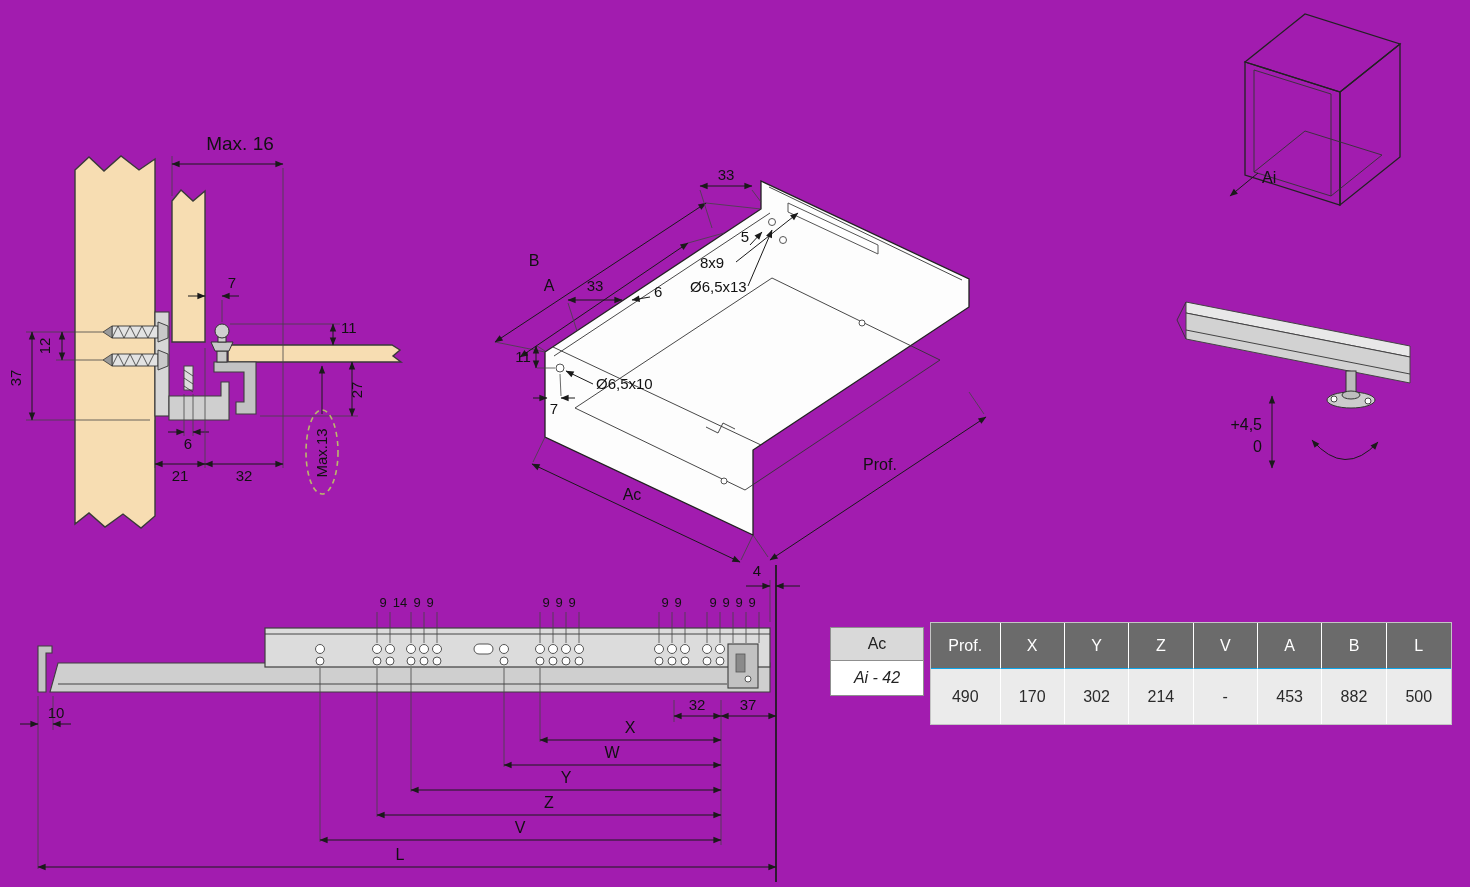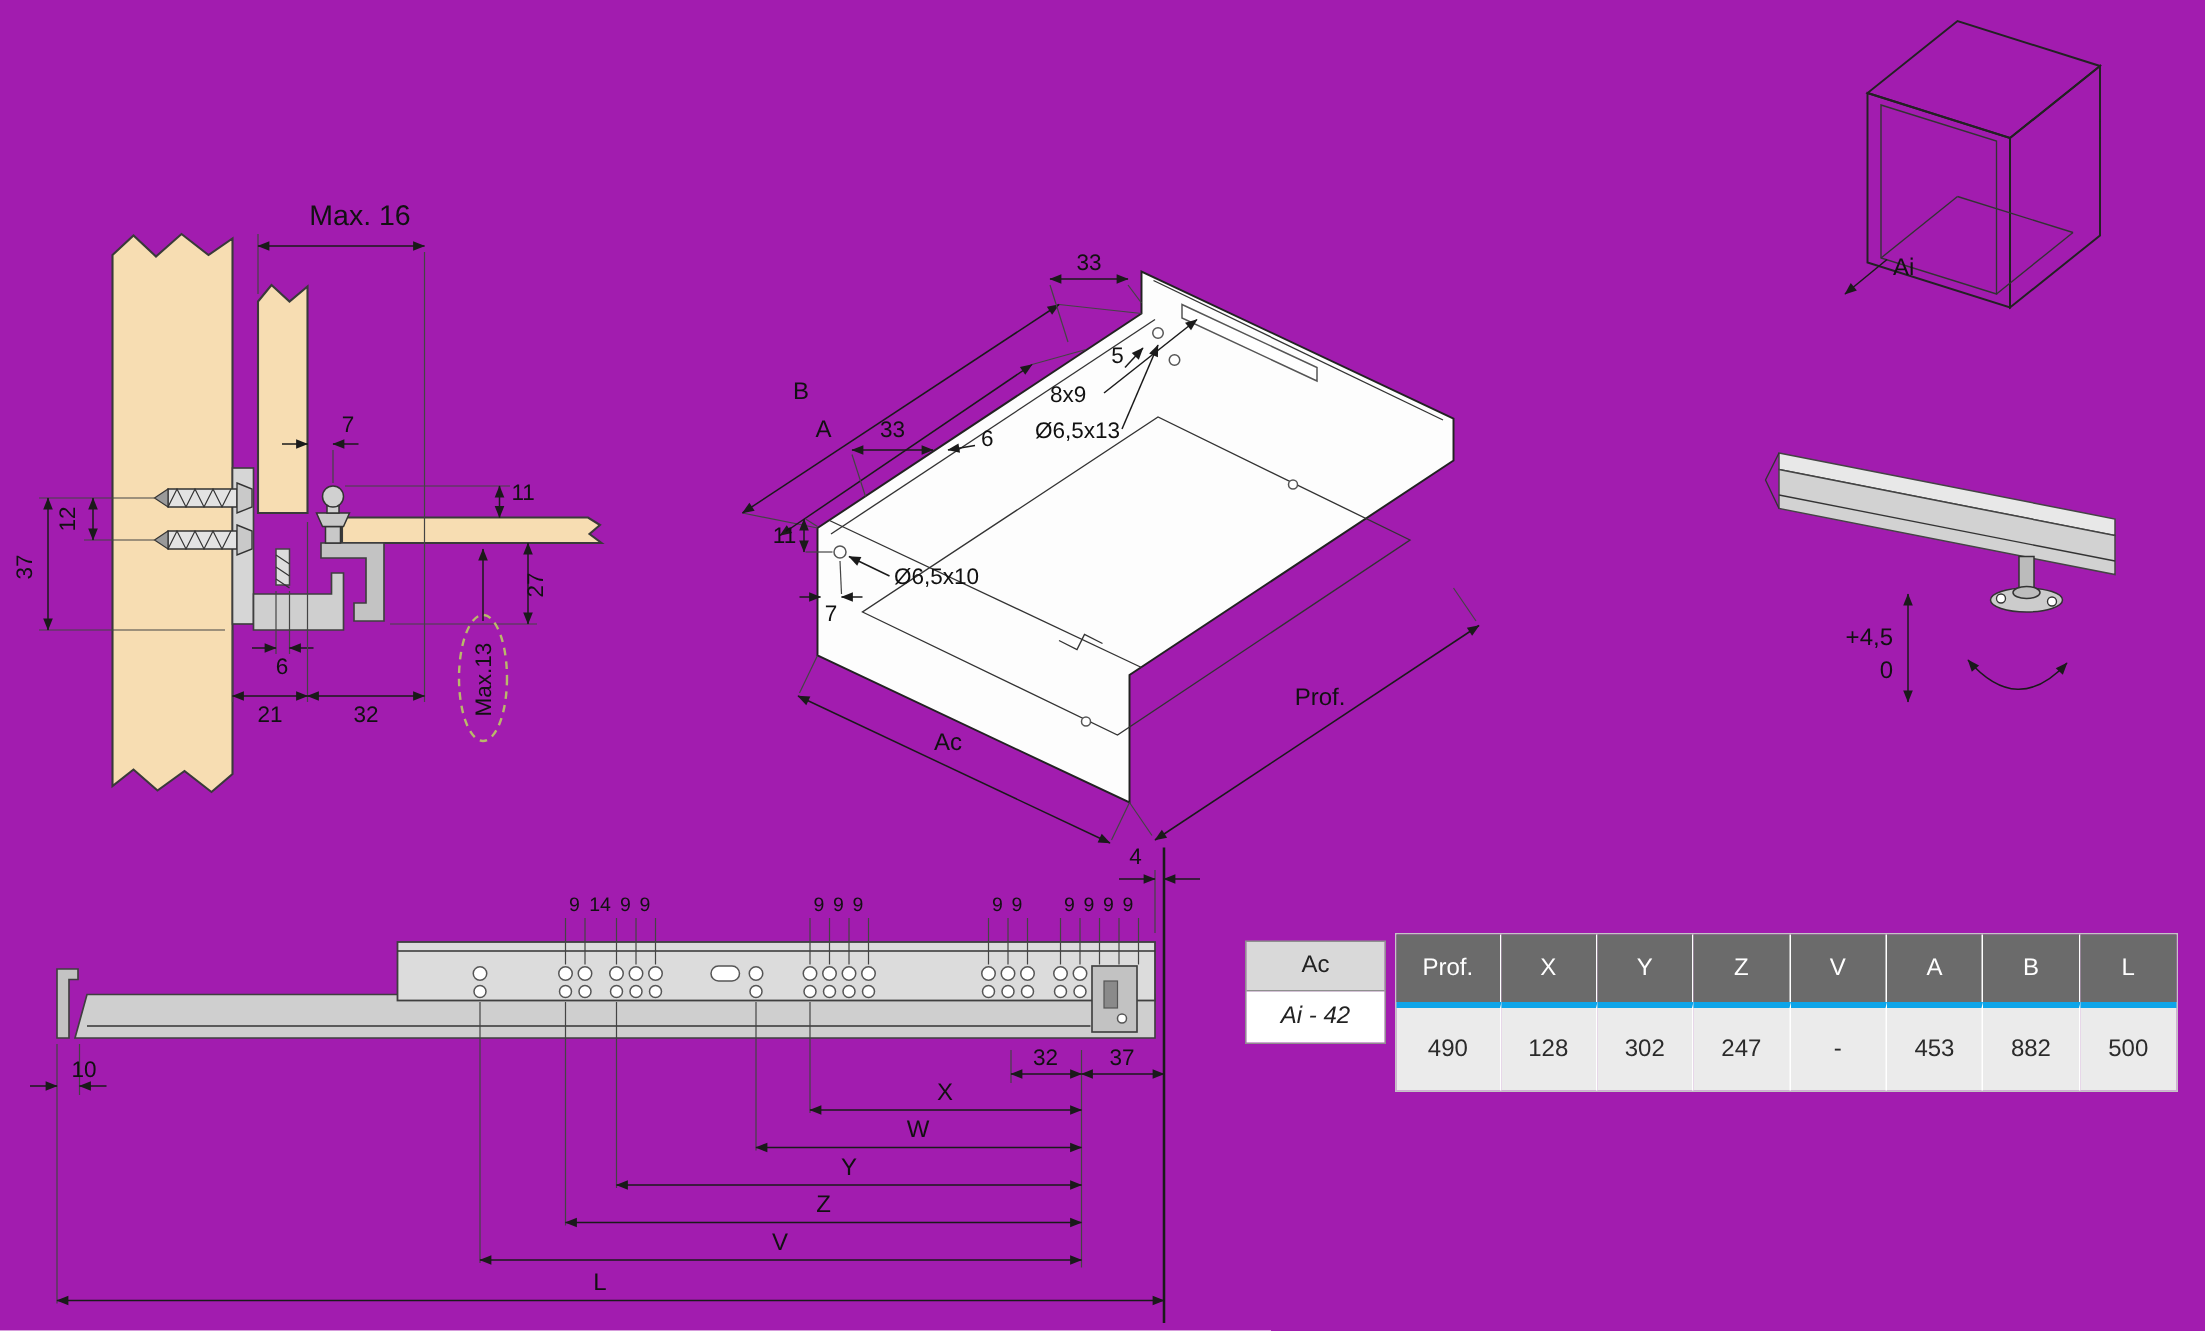--- a/index.html
+++ b/index.html
@@ -30,21 +30,21 @@
             text-align:center;font-size:16px;color:#222;}
   .ac-th{background:#d9d9d9;padding:7px 0;border-bottom:1px solid #8f8f8f;}
   .ac-td{background:#fff;padding:8px 0;font-style:italic;}
   .spec-table{position:absolute;left:930px;top:622px;width:520px;border:1px solid #c4c4c4;
               font-size:16px;}
   .spec-row{display:grid;grid-template-columns:1.08fr 1fr 1fr 1fr 1fr 1fr 1fr 1fr;}
   .spec-th{background:#6b6b6b;color:#fff;height:45px;display:flex;align-items:center;
            justify-content:center;border-right:1px solid #fff;}
   .spec-th:last-child{border-right:none;}
   .spec-td{background:#ebebeb;color:#2b2b2b;height:55px;display:flex;align-items:center;
-           justify-content:center;border-right:1px solid #fff;border-top:4px solid #0ea5e9;}
+           justify-content:center;border-right:1px solid #fff;border-top:1px solid #0ea5e9;}
   .spec-td:last-child{border-right:none;}
 </style>
 </head>
 <body>
 
 <div class="canvas">
 
 <svg width="1470" height="887" viewBox="0 0 1470 887">
   <defs>
     <marker id="arr" viewBox="0 0 10 10" refX="9.5" refY="5" markerWidth="10" markerHeight="8" orient="auto-start-reverse" markerUnits="userSpaceOnUse">
@@ -340,23 +340,23 @@
     <div class="spec-th">X</div>
     <div class="spec-th">Y</div>
     <div class="spec-th">Z</div>
     <div class="spec-th">V</div>
     <div class="spec-th">A</div>
     <div class="spec-th">B</div>
     <div class="spec-th">L</div>
   </div>
   <div class="spec-row">
     <div class="spec-td">490</div>
-    <div class="spec-td">128</div>
+    <div class="spec-td">170</div>
     <div class="spec-td">302</div>
-    <div class="spec-td">247</div>
+    <div class="spec-td">214</div>
     <div class="spec-td">-</div>
     <div class="spec-td">453</div>
     <div class="spec-td">882</div>
     <div class="spec-td">500</div>
   </div>
 </div>
 
 </div>
 
 </body></html>

